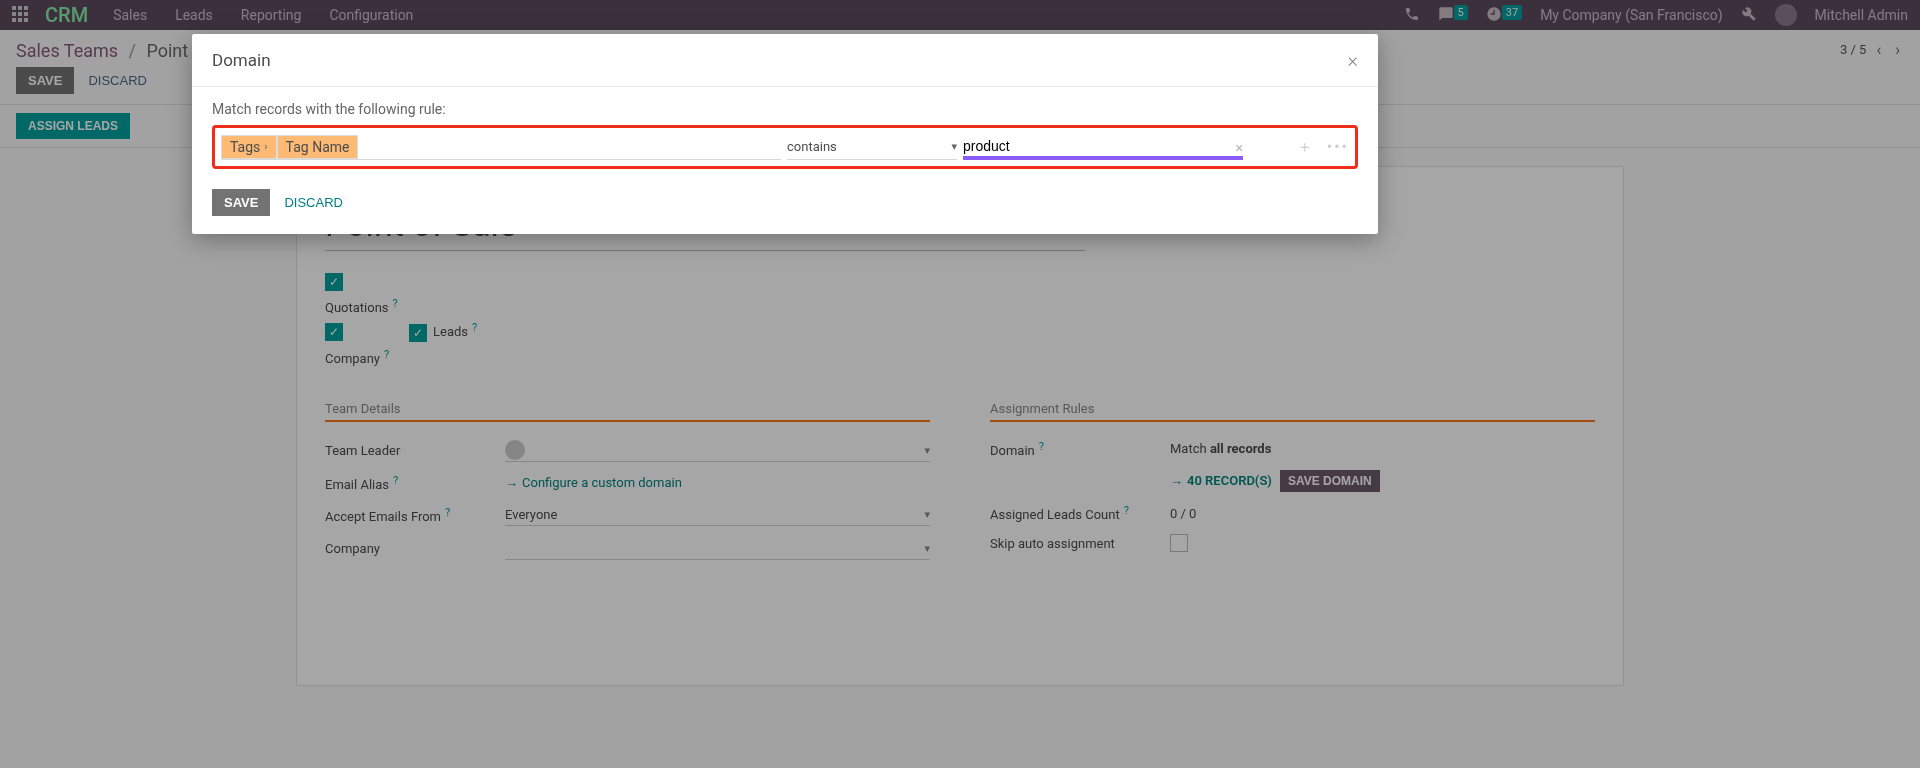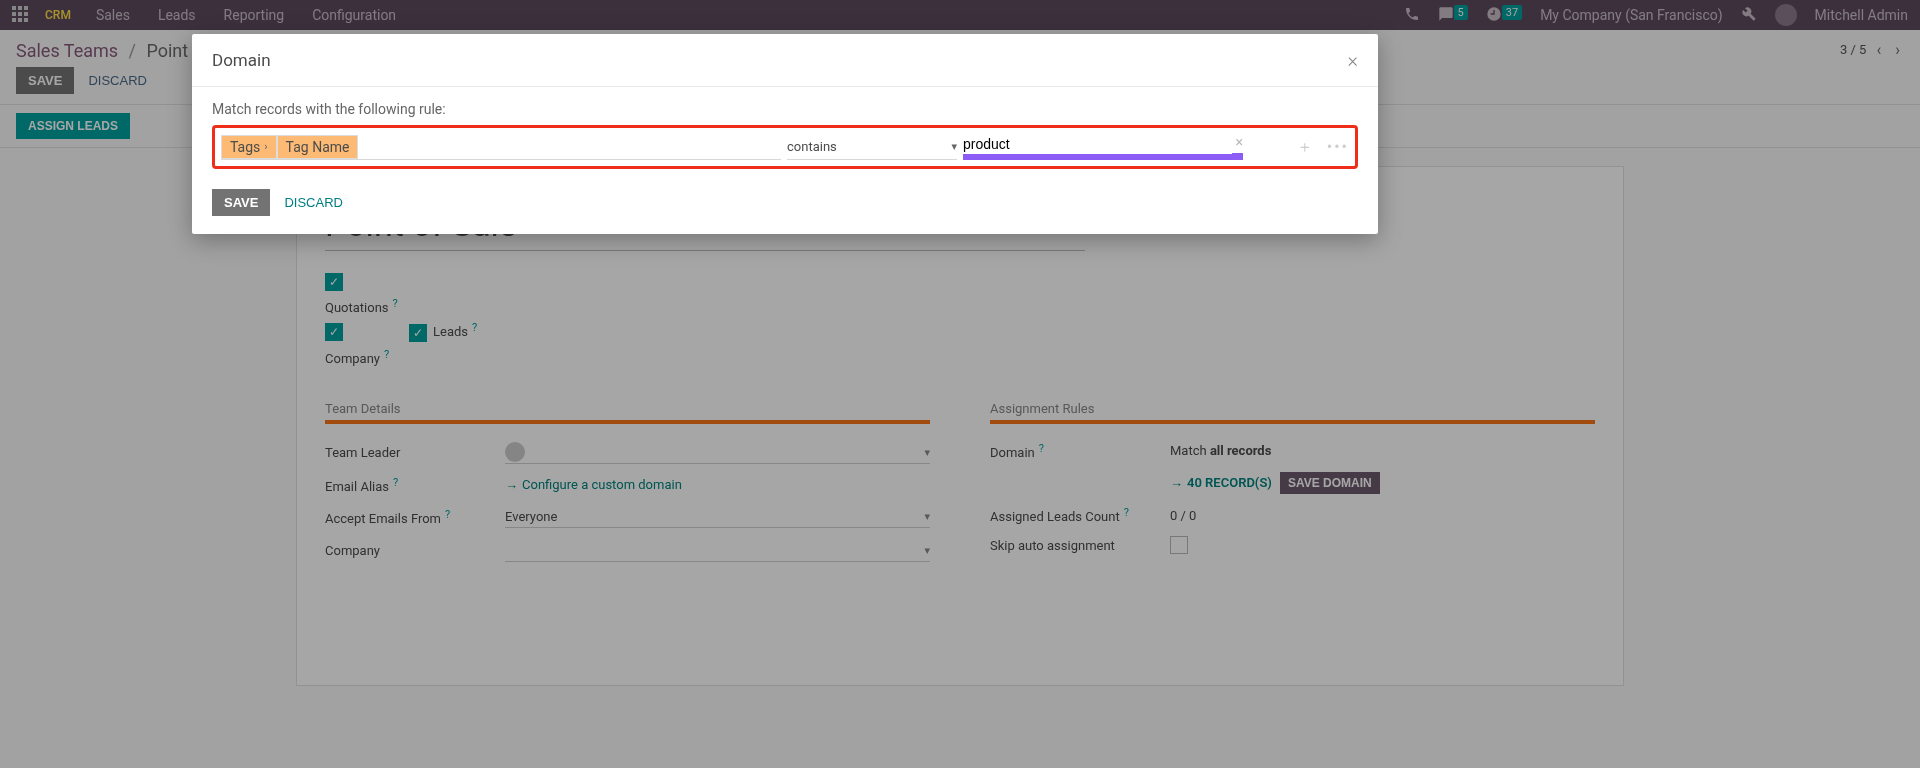--- a/index.html
+++ b/index.html
@@ -2,21 +2,21 @@
 <html><head>
 <meta charset="utf-8">
 <style>
 * { box-sizing: border-box; margin: 0; padding: 0; }
 body { font-family: -apple-system, BlinkMacSystemFont, "Segoe UI", Roboto, Helvetica, Arial, sans-serif; font-size: 13px; color: #4c4c4c; background: #f9f9f9; width: 1920px; height: 768px; overflow: hidden; position: relative; }
 
 
 .topnav { background: #5f4b5f; height: 30px; display: flex; align-items: center; padding: 0 12px; color: #ddd; font-size: 14px; }
 .apps-icon { width: 18px; height: 18px; display: grid; grid-template-columns: repeat(3,4px); grid-template-rows: repeat(3,4px); gap: 2px; margin-right: 15px; cursor: pointer; }
 .apps-icon span { background: #ccc; }
-.brand { font-weight: 500; color: #fde047; font-size: 12px; margin-right: 25px; }
+.brand { font-weight: 500; color: #86efac; font-size: 20px; margin-right: 25px; }
 .topnav .menu { display: flex; gap: 28px; }
 .topnav .menu a { color: #c8bfc8; text-decoration: none; cursor: pointer; }
 .topnav .right { margin-left: auto; display: flex; align-items: center; gap: 18px; color: #c8bfc8; }
 .badge { background: #00a09d; color: #fff; font-size: 11px; padding: 1px 4px; border-radius: 2px; position: relative; top: -6px; }
 .avatar { width: 22px; height: 22px; border-radius: 50%; background: #8a7a8a; display: inline-block; vertical-align: middle; }
 .icon-svg { width: 16px; height: 16px; fill: #c8bfc8; }
 
 
 .controlbar { padding: 10px 16px 6px; display: flex; align-items: flex-start; }
 .breadcrumb { font-size: 18px; color: #875a7b; }
@@ -37,21 +37,21 @@
 .sheet-label { font-size: 13px; color: #666; }
 .sheet-title { font-size: 34px; color: #4c4c4c; border-bottom: 1px solid #bbb; padding-bottom: 6px; margin-top: 2px; width: 760px; }
 
 .chk { width: 18px; height: 18px; background: #00a09d; display: inline-flex; align-items: center; justify-content: center; color: #fff; font-size: 12px; margin-right: 6px; vertical-align: middle; cursor: pointer; }
 .chk.empty { background: #fff; border: 1px solid #bbb; color: transparent; }
 .help-q { color: #00a09d; font-size: 11px; vertical-align: super; margin-left: 4px; cursor: pointer; }
 
 .options-block { margin-top: 22px; }
 .opt-line { margin-bottom: 6px; }
 
-.section-title { color: #888; font-size: 13px; border-bottom: 4px solid #f97316; padding-bottom: 4px; margin-top: 28px; margin-bottom: 12px; }
+.section-title { color: #888; font-size: 13px; border-bottom: 2px solid #f97316; padding-bottom: 4px; margin-top: 28px; margin-bottom: 12px; }
 .two-col { display: flex; gap: 60px; }
 .col { flex: 1; }
 .frow { display: flex; align-items: center; padding: 6px 0; }
 .frow .lbl { width: 180px; color: #4c4c4c; }
 .frow .val { flex: 1; border-bottom: 1px solid #d0d0d0; min-height: 22px; display: flex; align-items: center; position: relative; }
 .frow .val .dd { margin-left: auto; color: #888; font-size: 11px; }
 .av-sm { width: 20px; height: 20px; border-radius: 50%; background: #ccc; display: inline-block; }
 .link-teal { color: #00847f; cursor: pointer; font-size: 13px; }
 .link-arrow { color: #00847f; margin-right: 4px; font-weight: bold; }
 .edit-domain-btn { background: #6b5a6b; color: #fff; border: none; padding: 4px 8px; font-size: 12px; font-weight: 600; cursor: pointer; margin-left: 8px; }
@@ -64,21 +64,21 @@
 .modal-close { margin-left: auto; font-size: 20px; color: #888; cursor: pointer; font-weight: 300; }
 .modal-body { padding: 14px 20px 10px; }
 .modal-help { font-size: 14px; color: #666; margin-bottom: 8px; }
 
 .rule-row { border: 3px solid #ef2e1a; border-radius: 4px; padding: 4px 6px; display: flex; align-items: center; gap: 6px; height: 44px; }
 .chip { background: #fdba74; border: 1px solid #ddd; padding: 3px 8px; font-size: 14px; color: #4c4c4c; display: inline-flex; align-items: center; gap: 4px; }
 .chip .car { font-size: 11px; color: #666; }
 .rule-field { flex: 0 0 560px; border-bottom: 1px solid #d8d8d8; height: 26px; display: flex; align-items: center; }
 .rule-op { flex: 0 0 170px; border-bottom: 1px solid #d8d8d8; height: 26px; display: flex; align-items: center; position: relative; }
 .rule-op .dd { margin-left: auto; color: #666; font-size: 11px; }
-.rule-val { flex: 0 0 280px; border-bottom: 7px solid #8b5cf6; height: 26px; display: flex; align-items: flex-start; position: relative; }
+.rule-val { flex: 0 0 280px; border-bottom: 4px solid #8b5cf6; height: 26px; display: flex; align-items: flex-end; position: relative; }
 .rule-val input { border: none; outline: none; font-size: 14px; width: 100%; padding: 2px 0; }
 .rule-val .clr { color: #bbb; cursor: pointer; font-size: 14px; margin-left: 4px; }
 .rule-actions { margin-left: auto; display: flex; gap: 14px; color: #bbb; }
 .rule-actions span { cursor: pointer; font-size: 16px; }
 .modal-foot { padding: 10px 20px 18px; display: flex; gap: 14px; align-items: center; }
 
 
 .bg-content { position: absolute; inset: 0; }
 </style>
 </head>

